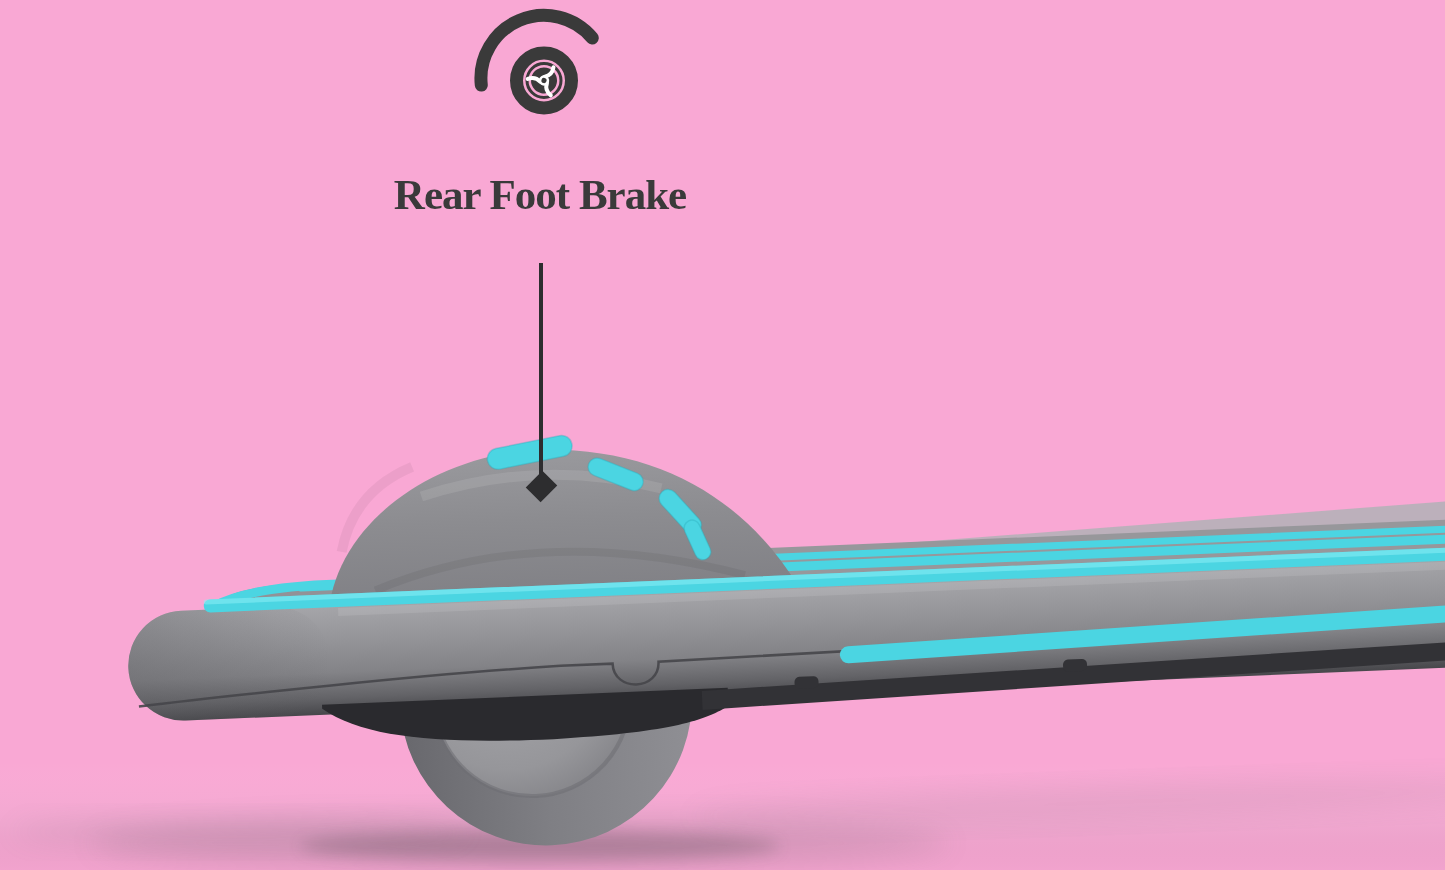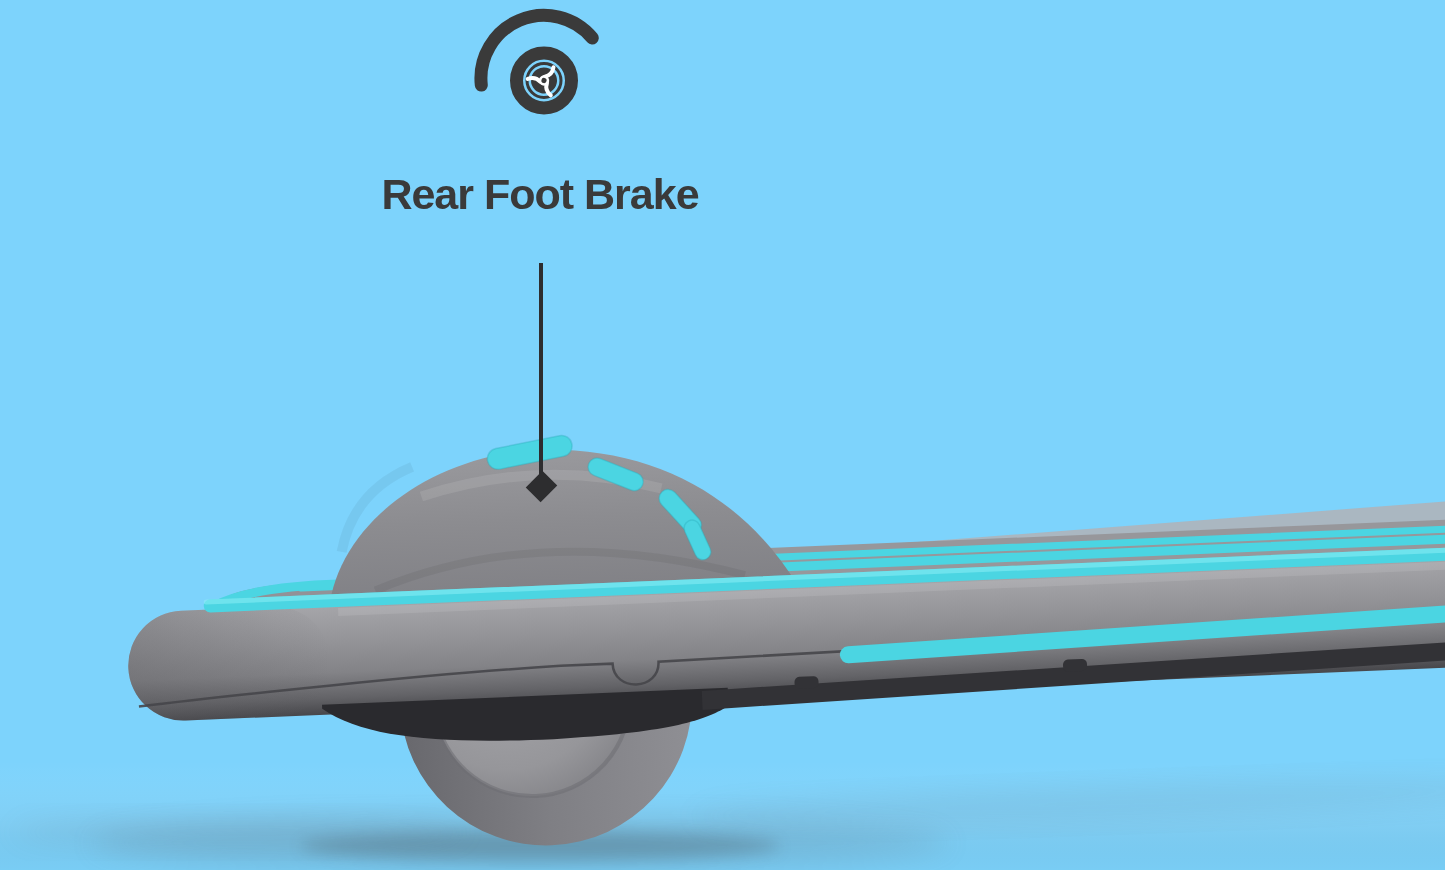--- a/index.html
+++ b/index.html
@@ -1,18 +1,18 @@
 <!DOCTYPE html>
 <html><head>
 <meta charset="utf-8">
 <style>
   html,body{margin:0;padding:0;background:#fff;}
   #stage{
-    position:relative;width:1445px;height:870px;overflow:hidden;background:#7dd3fc;
-    font-family:Liberation Sans, sans-serif;
+    position:relative;width:1445px;height:870px;overflow:hidden;background:#f9a8d4;
+    font-family:Liberation Serif, serif;
   }
   #scene{position:absolute;left:0;top:0;}
   .callout{position:absolute;left:0;top:0;width:100%;height:100%;pointer-events:none;}
   .callout-icon{position:absolute;left:462px;top:4px;width:160px;height:136px;}
   .callout-label{
     position:absolute;left:290px;top:170px;width:500px;text-align:center;
     font-size:43px;font-weight:700;letter-spacing:-1px;color:#3a3a3a;
   }
   .callout-line{
     position:absolute;left:539px;top:263px;width:4px;height:212px;background:#2d2d2f;

